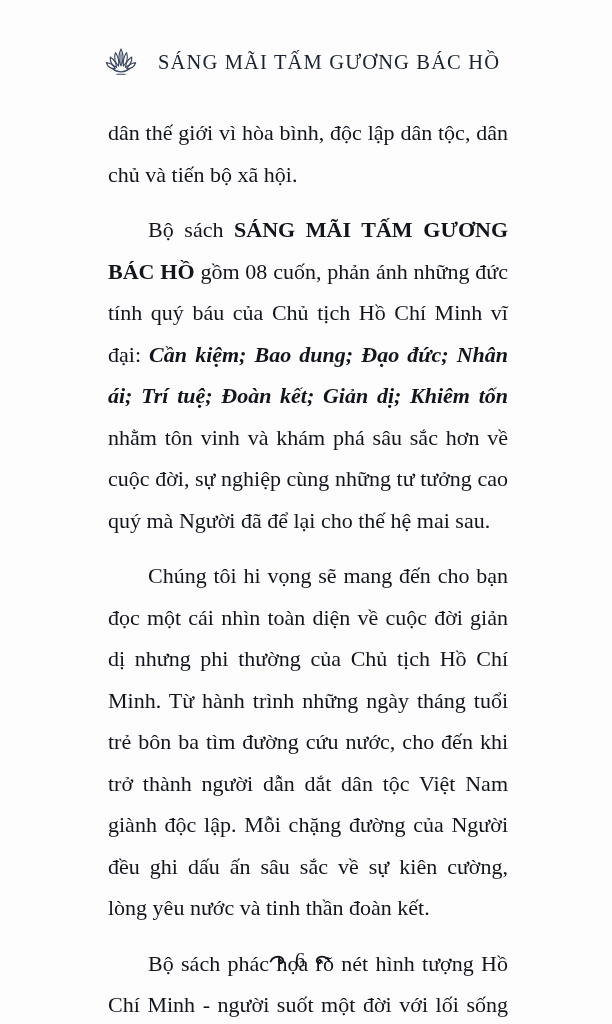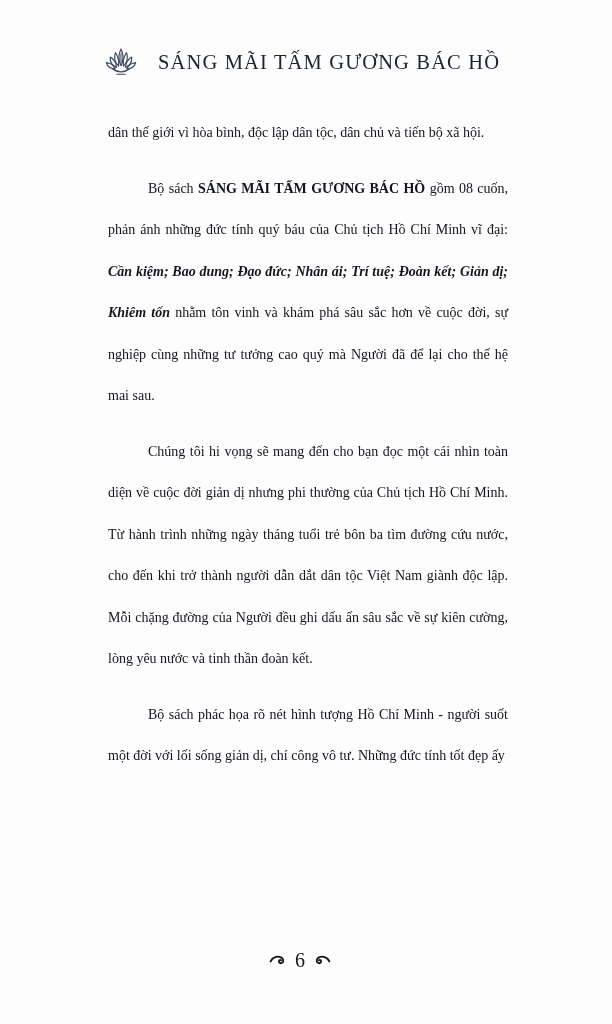--- a/index.html
+++ b/index.html
@@ -56,21 +56,21 @@
   
   .body-column {
     position: absolute;
     left: 108px;
     top: 112px;
     width: 400px;
   }
 
   p.para {
     margin: 0;
-    font-size: 14px;
+    font-size: 22px;
     line-height: 41.5px;
     text-align: justify;
     text-justify: inter-word;
     color: #12151c;
     hyphens: none;
   }
 
   p.para.indent {
     text-indent: 40px;
   }

